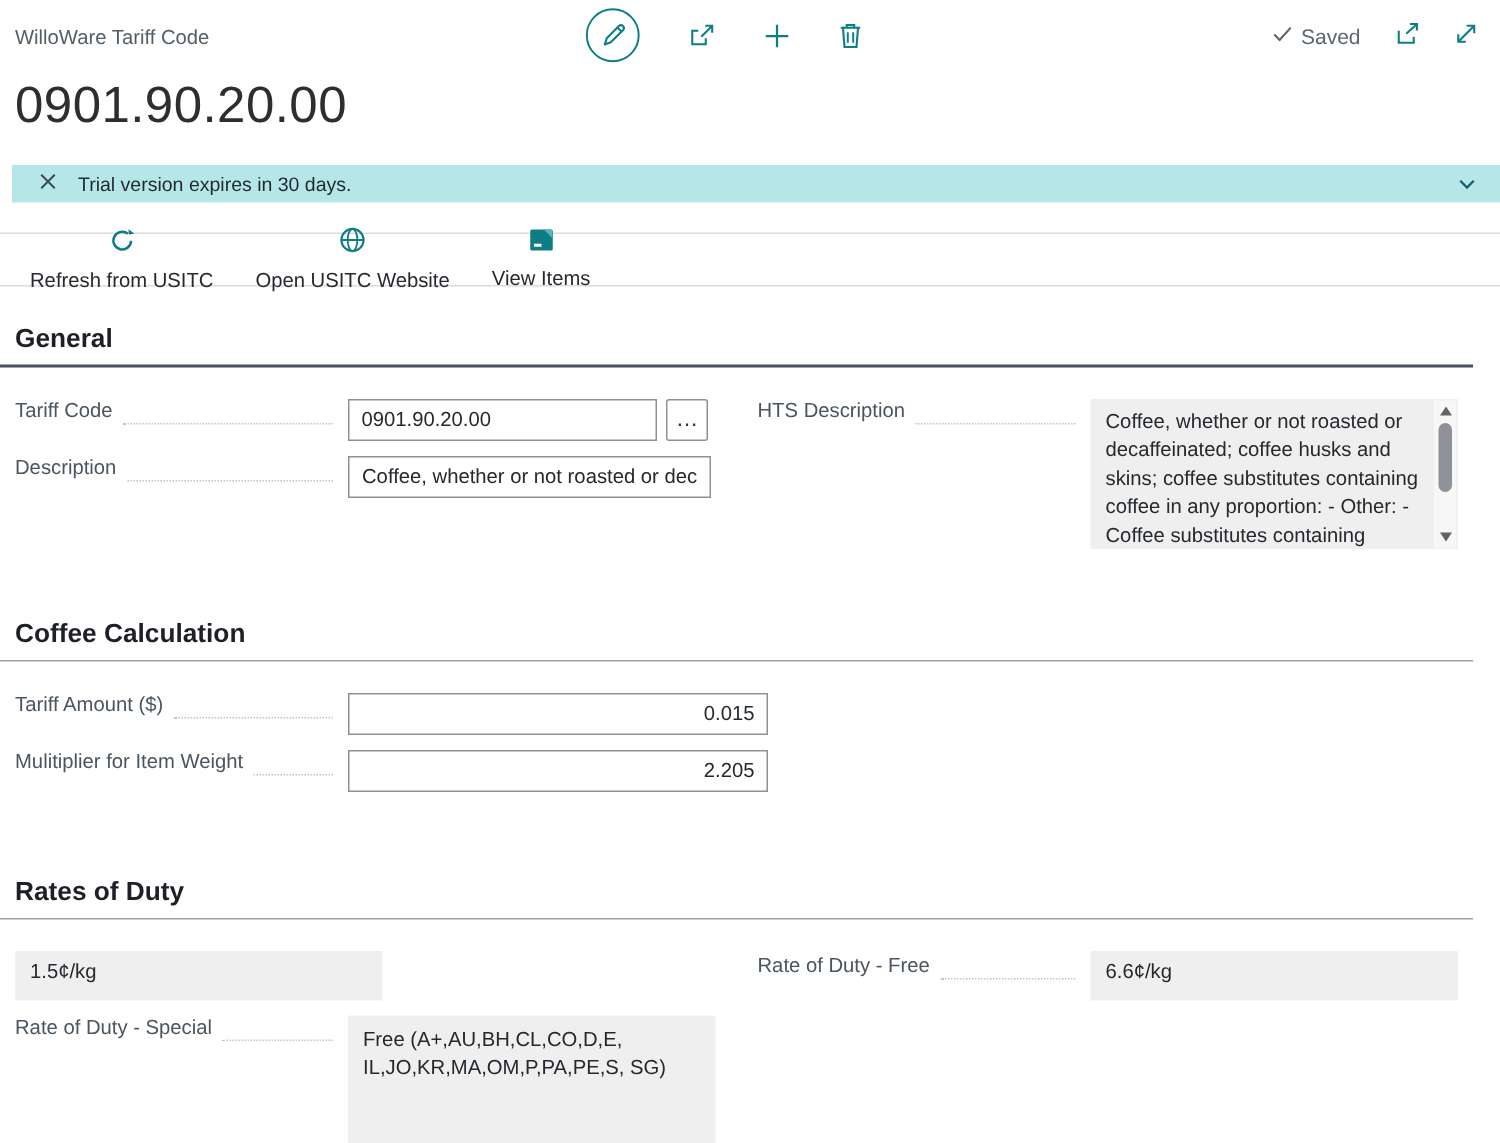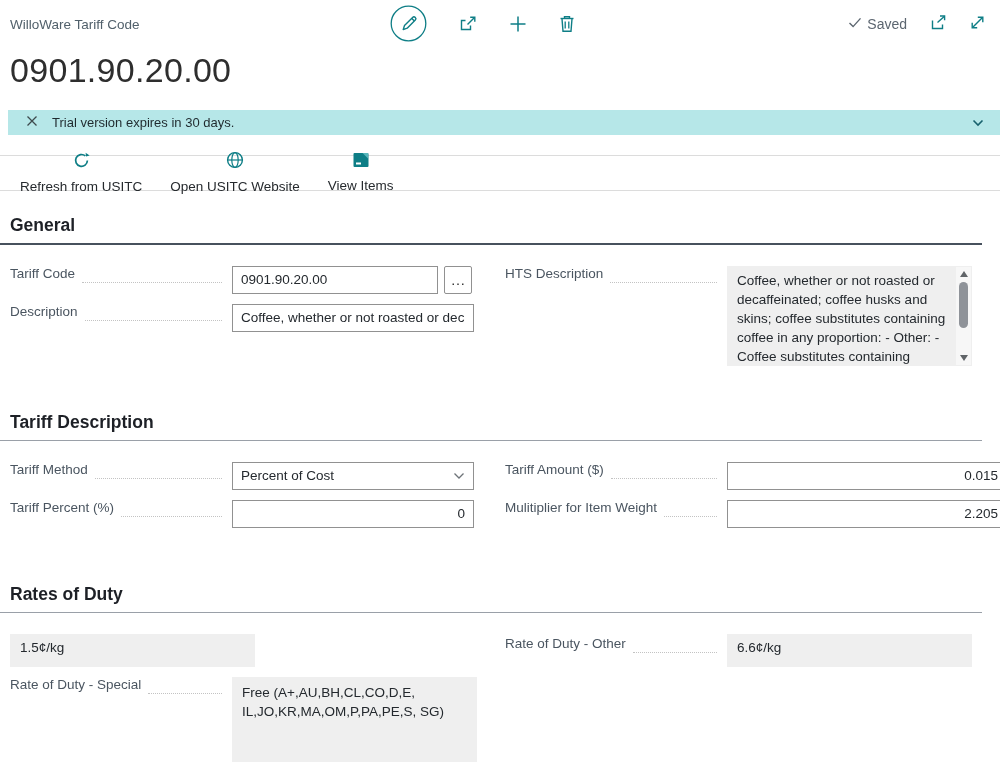--- a/index.html
+++ b/index.html
@@ -251,45 +251,22 @@
               <div class="sb-thumb"></div>
               <div class="sb-down"></div>
             </div>
           </div>
         </div>
       </div>
     </div>
   </div>
 
   <div class="section gap-tc">
-    <div class="sec-head minor">Tariff Description</div>
+    <div class="sec-head minor">Coffee Calculation</div>
     <div class="sec-body">
-      <div class="col-left">
-        <div class="field center">
-          <div class="lblwrap">
-            <span class="lbl">Tariff Method</span>
-            <span class="dots"></span>
-          </div>
-          <div class="select">
-            <span>Percent of Cost</span>
-            <span class="sel-chev">
-              <svg width="12" height="8" viewBox="0 0 12 8">
-                <path d="M1.5 1.5L6 6l4.5-4.5" fill="none" stroke="#6d7378" stroke-width="1.3"></path>
-              </svg>
-            </span>
-          </div>
-        </div>
-        <div class="field center">
-          <div class="lblwrap">
-            <span class="lbl">Tariff Percent (%)</span>
-            <span class="dots"></span>
-          </div>
-          <input class="inp num w-full" value="0" style="">
-        </div>
-      </div>
       <div class="col-right">
         <div class="field center">
           <div class="lblwrap">
             <span class="lbl">Tariff Amount ($)</span>
             <span class="dots"></span>
           </div>
           <input class="inp num" value="0.015" style="">
         </div>
         <div class="field center">
           <div class="lblwrap">
@@ -313,21 +290,21 @@
           <div class="lblwrap">
             <span class="lbl">Rate of Duty - Special</span>
             <span class="dots"></span>
           </div>
           <div class="ro tall">Free (A+,AU,BH,CL,CO,D,E, IL,JO,KR,MA,OM,P,PA,PE,S, SG)</div>
         </div>
       </div>
       <div class="col-right">
         <div class="field center">
           <div class="lblwrap">
-            <span class="lbl">Rate of Duty - Other</span>
+            <span class="lbl">Rate of Duty - Free</span>
             <span class="dots"></span>
           </div>
           <div class="ro one">6.6¢/kg</div>
         </div>
       </div>
     </div>
   </div>
 
 </div>
 

